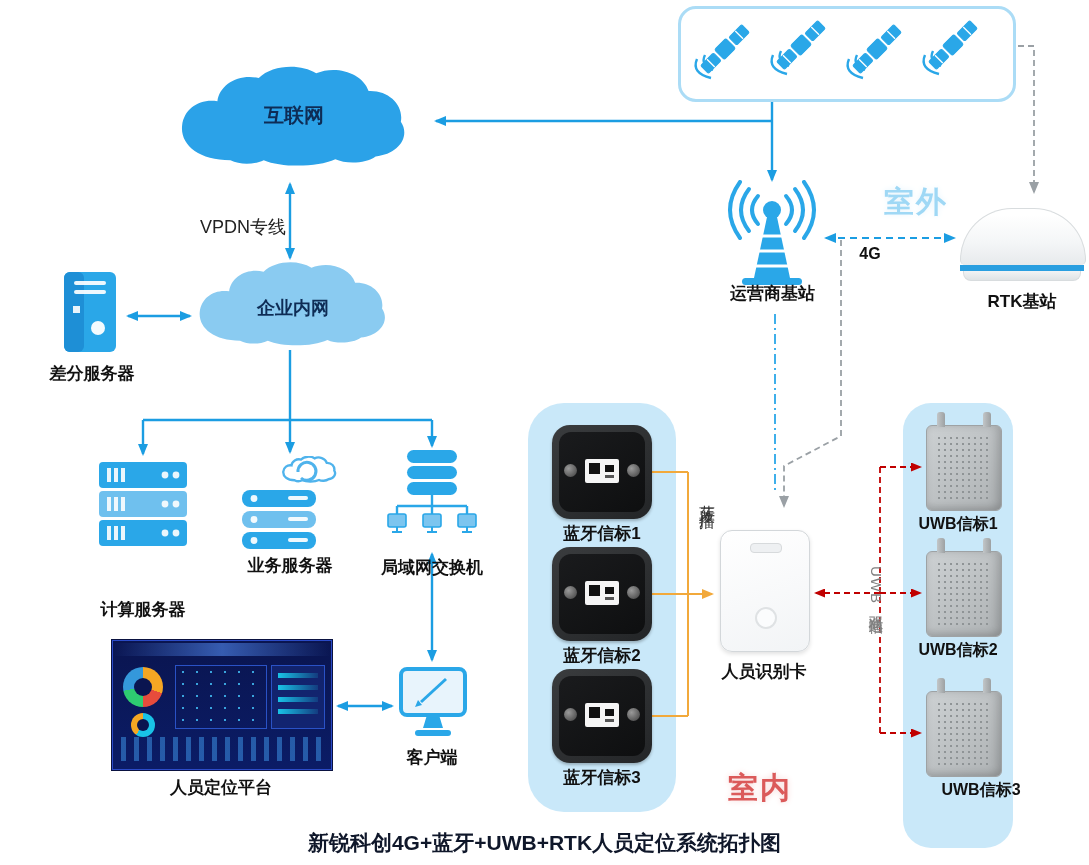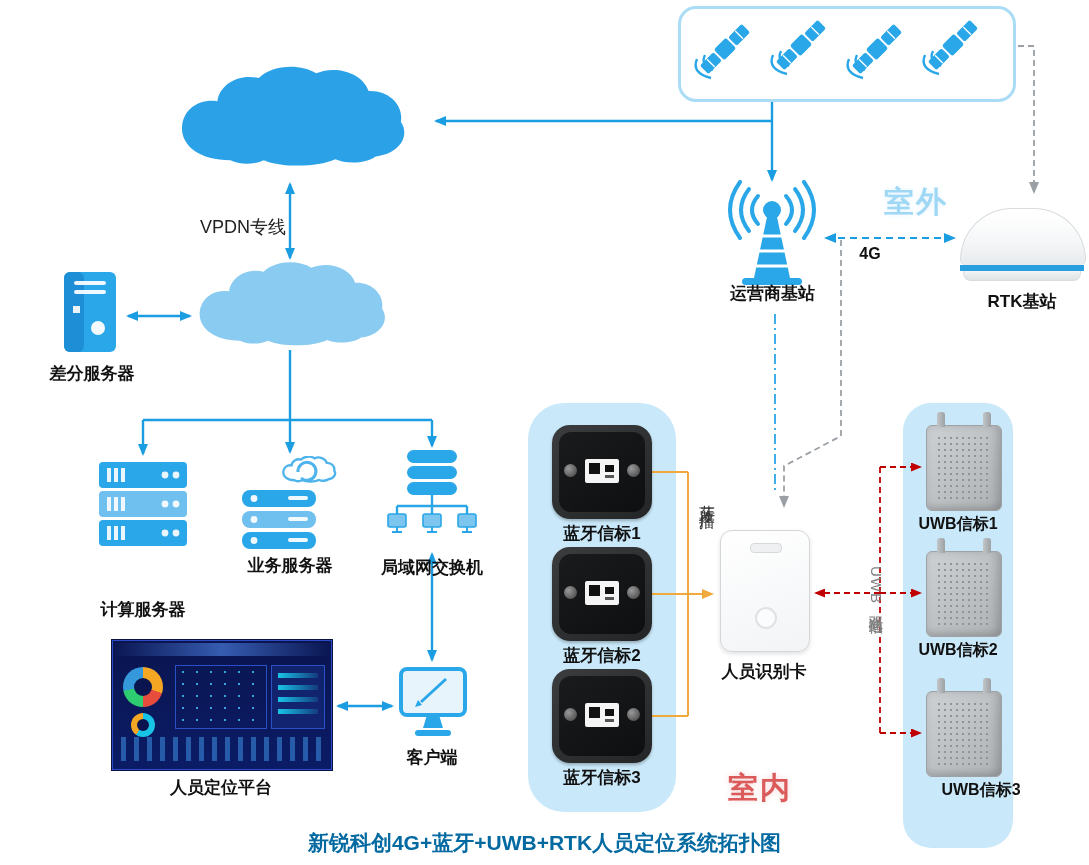--- a/index.html
+++ b/index.html
@@ -10,21 +10,21 @@
   .abs{position:absolute;}
   .nlabel{position:absolute;font-weight:700;font-size:17px;color:#111;text-align:center;line-height:1.2;}
   .plain{font-weight:400;font-size:18px;color:#222;}
   .cloud-text{position:absolute;text-align:center;font-weight:700;color:#0E2C55;}
   .zone{position:absolute;font-size:30px;font-weight:700;letter-spacing:2px;}
   .zone.outdoor{color:#9FD8F5;text-shadow:0 0 6px #e6f4fc,0 0 2px #fff;}
   .zone.indoor{color:#DB5A5A;text-shadow:0 0 6px #f6d6d6,0 0 2px #fff;}
   .vtext{position:absolute;writing-mode:vertical-rl;letter-spacing:3px;font-size:16px;color:#333;}
   .container-box{position:absolute;background:#C9E8F9;border-radius:36px;}
   .sat-box{position:absolute;background:#fff;border:3px solid #ABDCF6;border-radius:18px;}
-  .title{position:absolute;left:0;right:0;top:829px;text-align:center;font-size:21px;font-weight:600;color:#0369a1;}
+  .title{position:absolute;left:0;right:0;top:829px;text-align:center;font-size:21px;font-weight:600;color:#0f172a;}
 
   
   .bt-dev{position:absolute;width:100px;height:94px;border-radius:18px;
     background:linear-gradient(145deg,#3a3c3e,#232527);box-shadow:0 2px 3px rgba(0,0,0,.25);}
   .bt-dev .inner{position:absolute;inset:7px;border-radius:12px;background:linear-gradient(145deg,#1a1b1d,#0e0f10);}
   .bt-dev .screw{position:absolute;top:39px;width:13px;height:13px;border-radius:50%;
     background:radial-gradient(circle at 35% 35%,#9a9a9a,#3c3c3c);}
   .bt-dev .screw.l{left:12px;} .bt-dev .screw.r{right:12px;}
   .bt-dev .sticker{position:absolute;left:33px;top:34px;width:34px;height:24px;border-radius:2px;
     background:linear-gradient(#111 0 0) 4px 4px/11px 11px no-repeat,
@@ -164,24 +164,26 @@
         <use href="#satg" transform="translate(120,36)"></use>
         <use href="#satg" transform="translate(196,40)"></use>
         <use href="#satg" transform="translate(272,36)"></use>
       </g>
     </svg>
   </div>
 
   <svg class="abs" style="left:168px;top:64px;" width="252" height="112" viewBox="0 0 250 120" preserveAspectRatio="none">
     <use href="#cloudP" fill="#2BA2E8"></use>
   </svg>
+  <div class="cloud-text" style="left:168px;top:102px;width:252px;font-size:20px;">互联网</div>
 
   <svg class="abs" style="left:188px;top:260px;" width="210" height="94" viewBox="0 0 250 120" preserveAspectRatio="none">
     <use href="#cloudP" fill="#8ACBF1"></use>
   </svg>
+  <div class="cloud-text" style="left:188px;top:296px;width:210px;font-size:18px;">企业内网</div>
 
   <div class="nlabel plain" style="left:200px;top:217px;width:140px;text-align:left;">VPDN专线</div>
 
   <svg class="abs" style="left:60px;top:270px;" width="60" height="86" viewBox="0 0 60 86">
     <rect x="4" y="2" width="52" height="80" rx="6" fill="#2AA7E8"></rect>
     <rect x="4" y="2" width="20" height="80" rx="6" fill="#1E8FD6"></rect>
     <rect x="14" y="11" width="32" height="4" rx="2" fill="#fff" opacity=".92"></rect>
     <rect x="14" y="20" width="32" height="4" rx="2" fill="#fff" opacity=".92"></rect>
     <rect x="13" y="36" width="7" height="7" fill="#fff" opacity=".9"></rect>
     <circle cx="38" cy="58" r="7" fill="#fff" opacity=".95"></circle>

